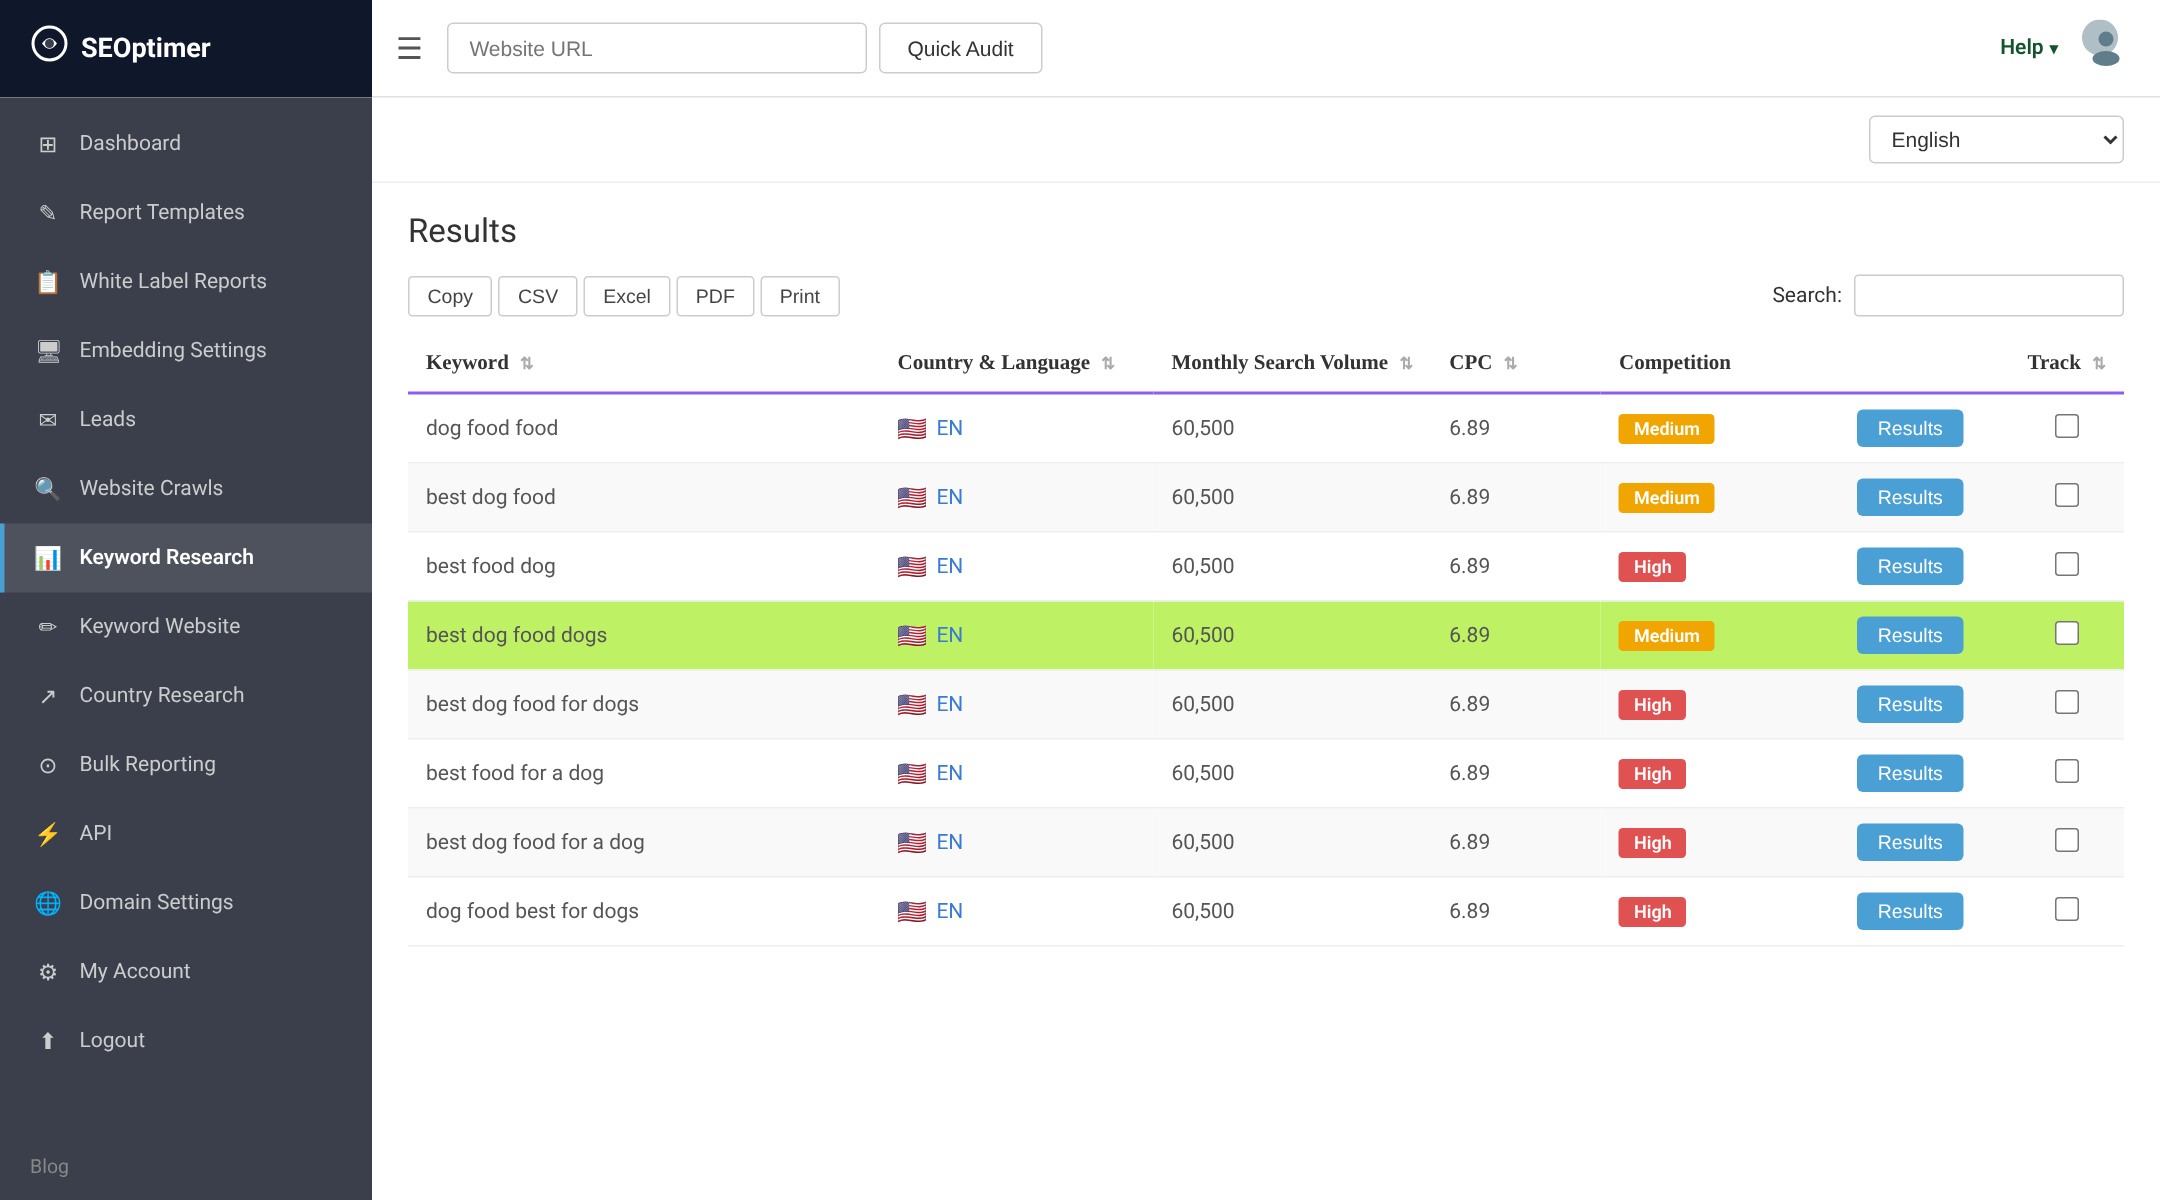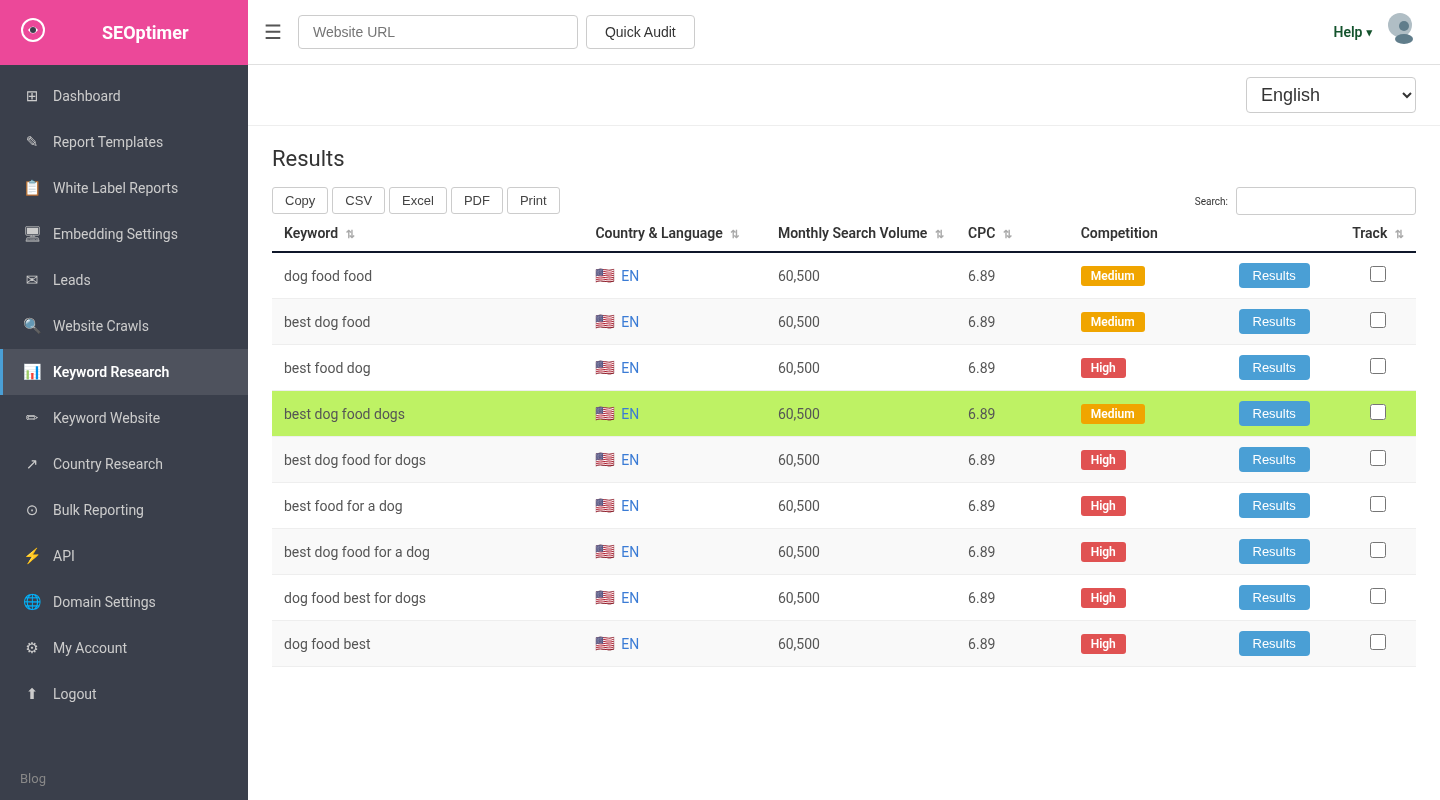--- a/index.html
+++ b/index.html
@@ -4,22 +4,22 @@
   <style>
     * { box-sizing: border-box; margin: 0; padding: 0; }
     body { font-family: -apple-system, BlinkMacSystemFont, 'Segoe UI', Roboto, sans-serif; font-size: 14px; background: #f5f5f5; display: flex; flex-direction: column; height: 800px; width: 1440px; overflow: hidden; }
 
     
     .header {
       display: flex; align-items: center; background: #fff; border-bottom: 1px solid #e0e0e0;
       height: 65px; padding: 0 20px; flex-shrink: 0; position: relative; z-index: 10;
     }
     .logo-area {
-      display: flex; align-items: center; background: #ec4899; width: 248px; height: 65px;
-      margin-left: -20px; padding: 0 20px; flex-shrink: 0; gap: 48px;
+      display: flex; align-items: center; background: #0f172a; width: 248px; height: 65px;
+      margin-left: -20px; padding: 0 20px; flex-shrink: 0;
     }
     .logo-icon { color: #fff; font-size: 22px; margin-right: 8px; }
     .logo-text { color: #fff; font-weight: 700; font-size: 18px; }
     .hamburger { color: #555; font-size: 20px; margin: 0 16px; cursor: pointer; }
     .url-input {
       border: 1px solid #ccc; border-radius: 4px; padding: 8px 14px;
       width: 280px; font-size: 14px; color: #aaa; outline: none;
     }
     .quick-audit-btn {
       background: #fff; border: 1px solid #ccc; border-radius: 4px;
@@ -51,44 +51,44 @@
     
     .main { flex: 1; overflow-y: auto; background: #fff; padding: 0; display: flex; flex-direction: column; }
 
     
     .lang-bar {
       display: flex; justify-content: flex-end; align-items: center;
       padding: 12px 24px; border-bottom: 1px solid #eee; flex-shrink: 0;
     }
     .lang-select {
       border: 1px solid #ccc; border-radius: 4px; padding: 6px 10px;
-      font-size: 18px; background: #fff; color: #333; cursor: pointer; min-width: 170px;
+      font-size: 14px; background: #fff; color: #333; cursor: pointer; min-width: 170px;
     }
 
     
     .results-section { padding: 20px 24px; flex: 1; }
     .results-title { font-size: 22px; font-weight: 400; color: #333; margin-bottom: 16px; }
 
     
-    .export-bar { display: flex; align-items: flex-start; justify-content: space-between; }
+    .export-bar { display: flex; align-items: center; justify-content: space-between; margin-bottom: 14px; }
     .export-buttons { display: flex; gap: 4px; }
     .export-btn {
       border: 1px solid #ccc; background: #fff; padding: 5px 12px;
       font-size: 13px; cursor: pointer; border-radius: 3px; color: #444;
     }
     .search-bar { display: flex; align-items: center; gap: 8px; }
-    .search-label { font-size: 10px; color: #333; }
+    .search-label { font-size: 14px; color: #333; }
     .search-input {
       border: 1px solid #ccc; border-radius: 3px; padding: 5px 10px;
       font-size: 14px; width: 180px; outline: none;
     }
 
     
     .results-table { width: 100%; border-collapse: collapse; font-size: 14px; }
-    .results-table thead tr { border-bottom: 2px solid #0f172a; }
+    .results-table thead tr { border-bottom: 2px solid #8b5cf6; font-family: Liberation Serif, serif; }
     .results-table th {
       padding: 10px 12px; text-align: left; font-weight: 600; color: #333;
       white-space: nowrap; background: #fff;
     }
     .sort-icon { color: #aaa; font-size: 11px; margin-left: 4px; }
     .results-table tbody tr { border-bottom: 1px solid #eee; }
     .results-table td { padding: 10px 12px; color: #555; }
     .flag-lang { display: flex; align-items: center; gap: 6px; color: #3a7bd5; }
     .flag { font-size: 16px; }
     .competition-badge {
@@ -346,31 +346,17 @@
                   <span class="flag">🇺🇸</span>
                   <span style="color:#3a7bd5;">EN</span>
                 </div>
               </td>
               <td class="col-volume">60,500</td>
               <td class="col-cpc">6.89</td>
               <td class="col-competition"><span class="competition-badge badge-high">High</span></td>
               <td class="col-results-btn"><button class="results-btn">Results</button></td>
               <td class="col-track" style="text-align: center;"><input type="checkbox" class="track-checkbox" style=""></td>
             </tr>
-            <tr style="background: rgb(249, 249, 249);">
-              <td class="col-keyword">dog food best</td>
-              <td class="col-country">
-                <div class="flag-lang">
-                  <span class="flag">🇺🇸</span>
-                  <span style="color:#3a7bd5;">EN</span>
-                </div>
-              </td>
-              <td class="col-volume">60,500</td>
-              <td class="col-cpc">6.89</td>
-              <td class="col-competition"><span class="competition-badge badge-high">High</span></td>
-              <td class="col-results-btn"><button class="results-btn">Results</button></td>
-              <td class="col-track" style="text-align: center;"><input type="checkbox" class="track-checkbox" style=""></td>
-            </tr>
           </tbody>
       </table>
     </div>
   </div>
 </div>
 
 </body></html>

